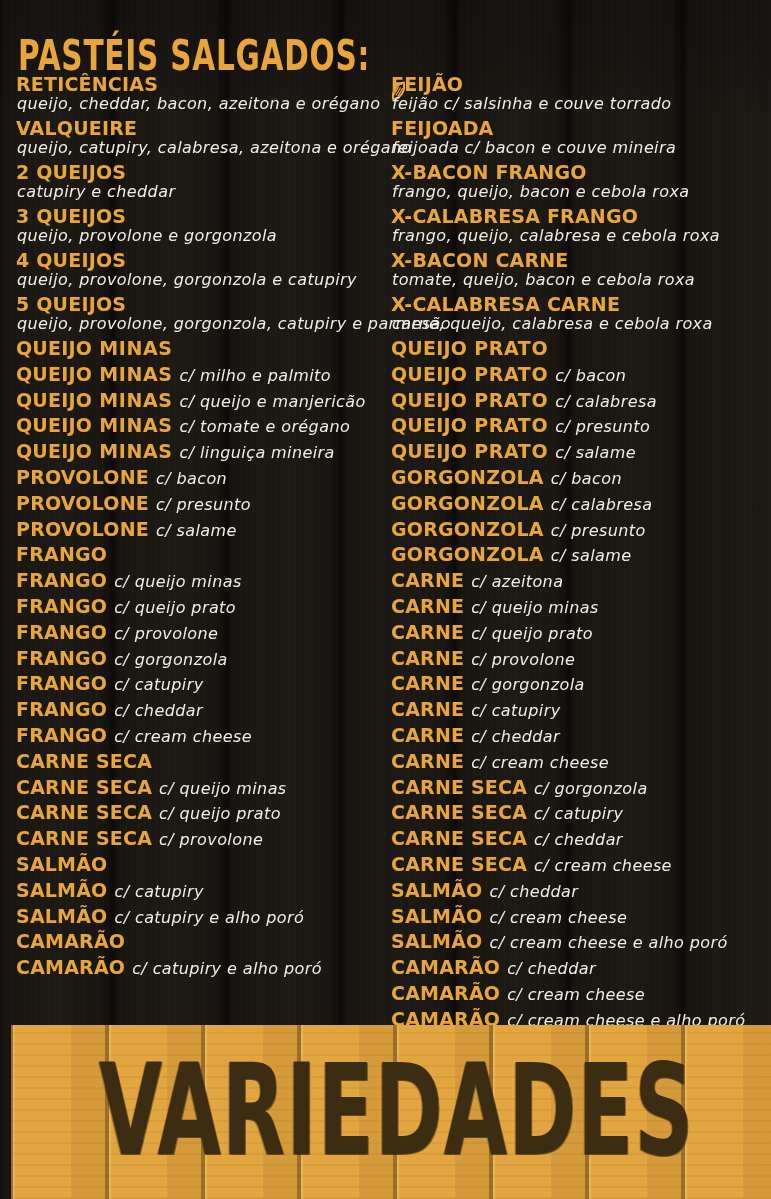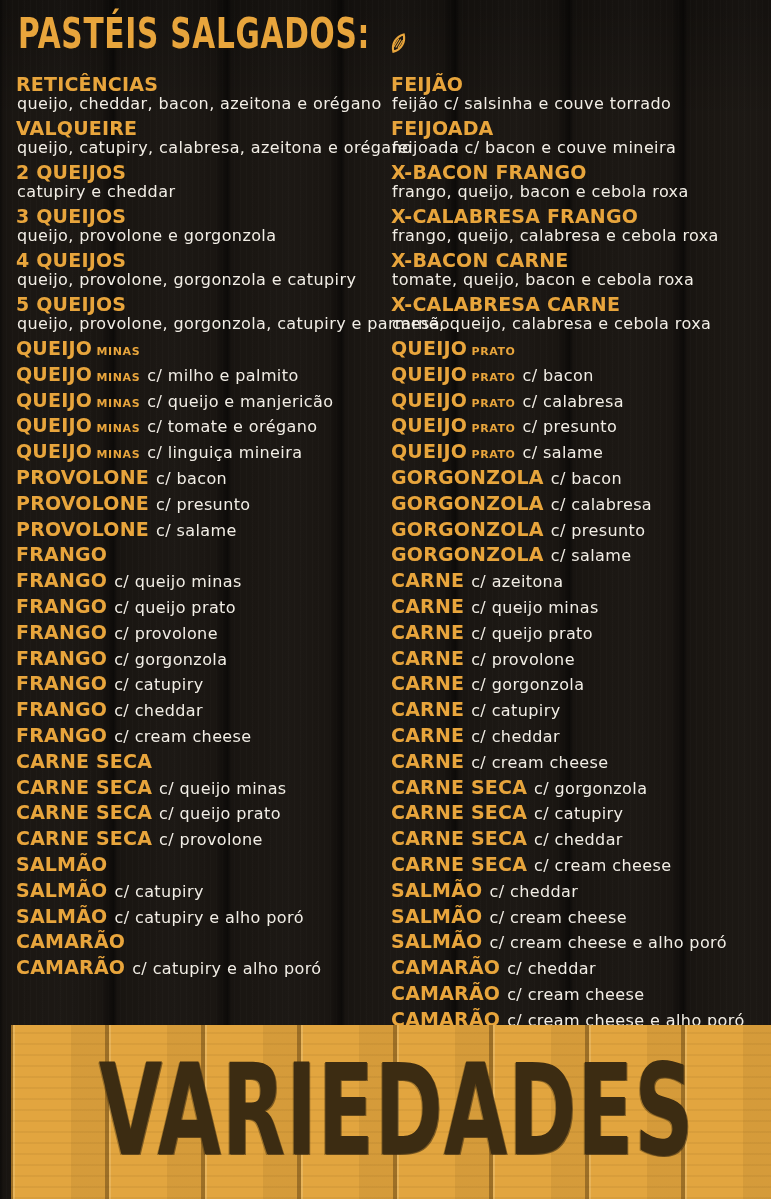--- a/index.html
+++ b/index.html
@@ -17,37 +17,37 @@
         rgba(0,0,0,0.55) 0px, rgba(0,0,0,0.10) 3px,
         rgba(0,0,0,0.0) 14px, rgba(255,255,255,0.012) 60px,
         rgba(0,0,0,0.0) 100px, rgba(0,0,0,0.45) 112px, rgba(0,0,0,0.55) 114px),
       repeating-linear-gradient(90deg,
         rgba(255,255,255,0.015) 0 1px, rgba(0,0,0,0) 1px 6px),
       linear-gradient(180deg, rgba(0,0,0,0.25), rgba(0,0,0,0) 120px);
   }
   .menu{position:absolute;inset:0;}
   
   .title-row{
-    position:absolute;left:18px;top:10px;height:52px;
-    display:flex;align-items:flex-start;gap:10px;color:#e8a53c;
+    position:absolute;left:18px;top:26px;height:52px;
+    display:flex;align-items:flex-end;gap:10px;color:#e8a53c;
   }
   .title-text{
     font-size:40px;font-weight:bold;letter-spacing:1px;white-space:nowrap;
     transform:scale(0.74,1.08);transform-origin:left center;
   }
   .title-icon{width:20px;height:20px;transform:rotate(-14deg) translate(-118px,-6px);}
   
   .col{position:absolute;top:72px;}
   .col-left{left:16px;width:362px;}
   .col-right{left:391px;width:375px;}
   .item{height:25.8px;line-height:25.8px;white-space:nowrap;}
   .item .nm{color:#e8a53c;font-weight:bold;font-size:19px;letter-spacing:0.2px;}
-  .item .sub{font-size:11px;letter-spacing:0.6px;}
+  .item .sub{font-size:19px;letter-spacing:0.6px;}
   .item .ds{
-    color:#f2eee6;font-size:16px;letter-spacing:0.4px;margin-left:7px;
+    color:#f2eee6;font-style:italic;font-size:16px;letter-spacing:0.4px;margin-left:7px;
   }
   .item.block{height:42px;line-height:normal;padding-top:2px;}
   .item.block .nm{display:block;line-height:21px;}
   .item.block .ds{display:block;line-height:17px;margin-left:1px;}
   
   .banner{
     position:absolute;left:11px;top:1025px;width:771px;height:174px;
     background-color:#e2a53f;
     background-image:
       repeating-linear-gradient(90deg,

